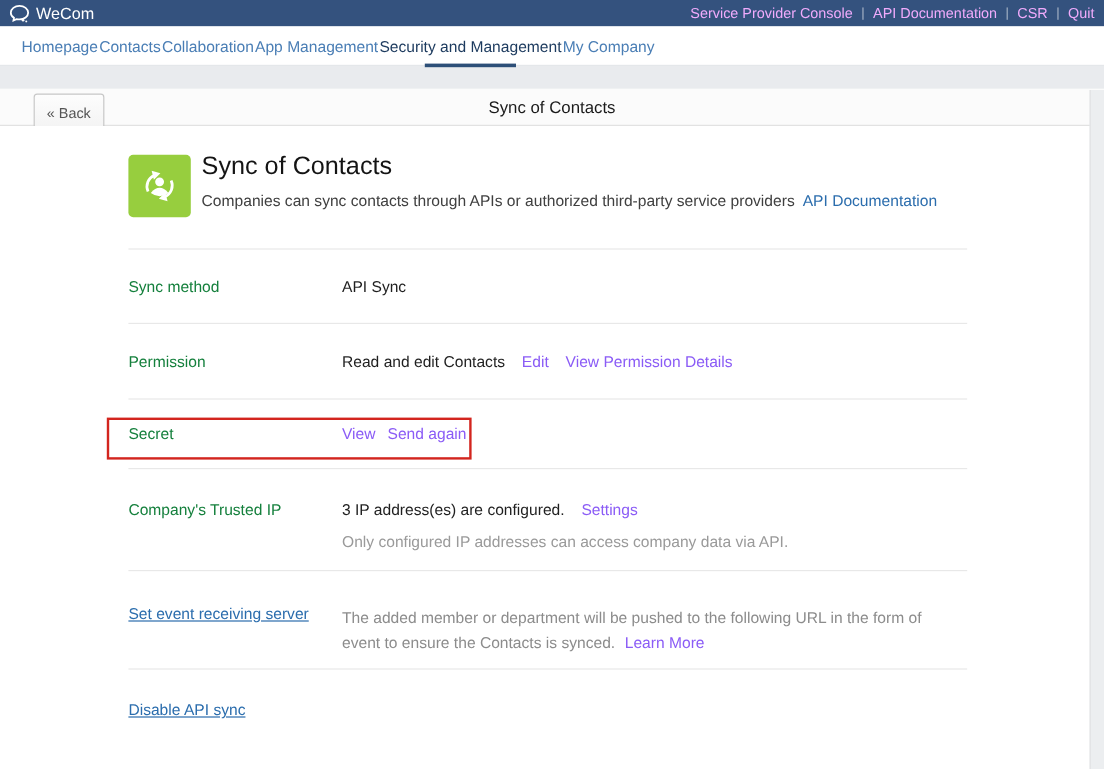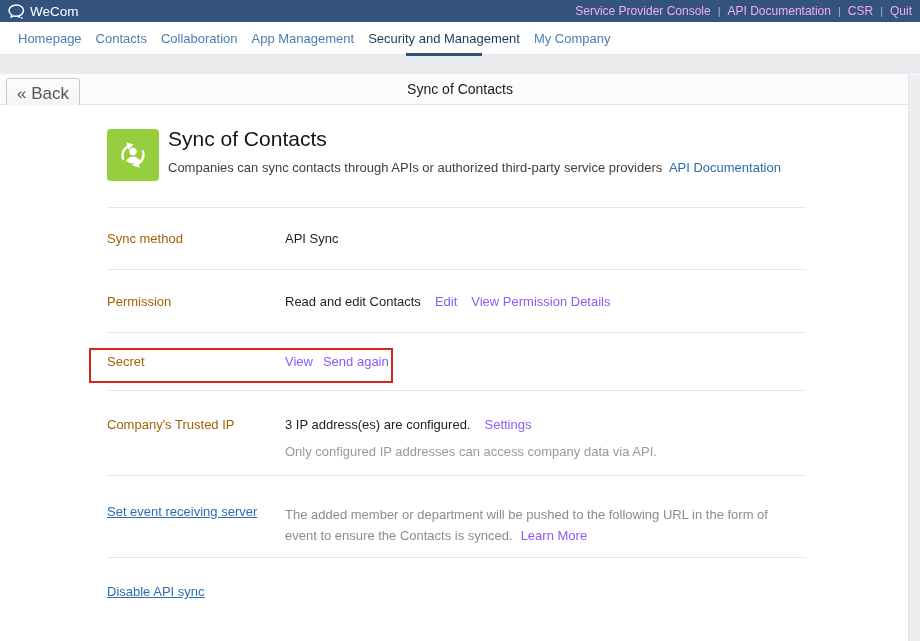--- a/index.html
+++ b/index.html
@@ -8,49 +8,49 @@
   .page { position:relative; width:920px; height:641px; background:#fff; }
 
   
   .topbar { height:22px; background:#34527e; display:flex; align-items:center; justify-content:space-between; padding:0 8px 0 8px;gap:43px; }
   .brand { display:flex; align-items:center; gap:5px; color:#fff; font-size:13.5px; font-weight:500; cursor:pointer; }
   .toplinks { display:flex; align-items:center; color:#fff; font-size:12px; }
   .toplinks a { color:#f0abfc; text-decoration:none; cursor:pointer; }
   .toplinks .sep { color:rgba(255,255,255,.55); padding:0 7px; font-size:11px; }
 
   
-  .nav { height:33px; background:#fff; display:flex; align-items:center; padding-left:18px; column-gap:14px; border-bottom:1px solid #e4e7ea; }
+  .nav { height:33px; background:#fff; display:flex; align-items:center; padding-left:18px; column-gap:1px; border-bottom:1px solid #e4e7ea; }
   .nav-item { position:relative; font-size:13px; color:#4a7eb5; cursor:pointer; height:33px; line-height:33px; white-space:nowrap; }
   .nav-item.active { color:#1c3a5e; }
   .nav-item.active::after { content:""; position:absolute; left:50%; transform:translateX(-50%); bottom:-1px; width:76px; height:3px; background:#2d4f78; }
 
   
   .grayband { height:19px; background:#e9ebee; }
 
   
   .pageheader { position:relative; height:31px; background:#fbfbfb; border-bottom:1px solid #e2e2e2; }
-  .back-btn { position:absolute; left:6px; top:4px; height:31px; padding:0 10px; font-family:"Liberation Sans",sans-serif;
-    font-size:17px; color:#555; background:linear-gradient(#fdfdfd,#f3f3f3); border:1px solid #c8c8c8; border-radius:3px; cursor:pointer; }
+  .back-btn { position:absolute; left:28px; top:4px; height:31px; padding:0 10px; font-family:"Liberation Sans",sans-serif;
+    font-size:12px; color:#555; background:linear-gradient(#fdfdfd,#f3f3f3); border:1px solid #c8c8c8; border-radius:3px; cursor:pointer; }
   .pagetitle { position:absolute; left:0; right:0; top:0; height:31px; line-height:31px; text-align:center; font-size:14px; color:#1a1a1a; }
 
   
   .content { position:relative; height:534px; background:#fff; }
 
   .hero { height:102px; position:relative; }
   .appicon { position:absolute; left:107px; top:24px; width:52px; height:52px; background:#97ce3e; border-radius:4px;
     display:flex; align-items:center; justify-content:center; }
   .herotext { position:absolute; left:168px; top:22px; }
   .herotext h1 { font-size:21px; font-weight:400; color:#141414; letter-spacing:0; }
   .herotext p { margin-top:9px; font-size:13px; color:#404040; }
   .herotext a { color:#2b6dad; text-decoration:none; cursor:pointer; margin-left:3px; }
 
   .divider { margin-left:107px; width:699px; height:1px; background:#e8e8e8; }
 
   .row { display:flex; padding-left:107px; }
-  .row .label { width:178px; flex:none; font-size:13px; color:#a16207; }
+  .row .label { width:178px; flex:none; font-size:13px; color:#15803d; }
   .row .value { font-size:13px; color:#1f1f1f; }
   .row a { color:#8b5cf6; text-decoration:none; cursor:pointer; font-size:13px; }
 
   .row-center { align-items:center; }
   .row-sync { height:61px; }
   .row-permission { height:62px; }
   .row-secret { height:57px; }
   .row-ip { height:84px; padding-top:26px; }
   .row-event { height:81px; padding-top:28px; }
   .row-disable { height:81px; padding-top:26px; }

